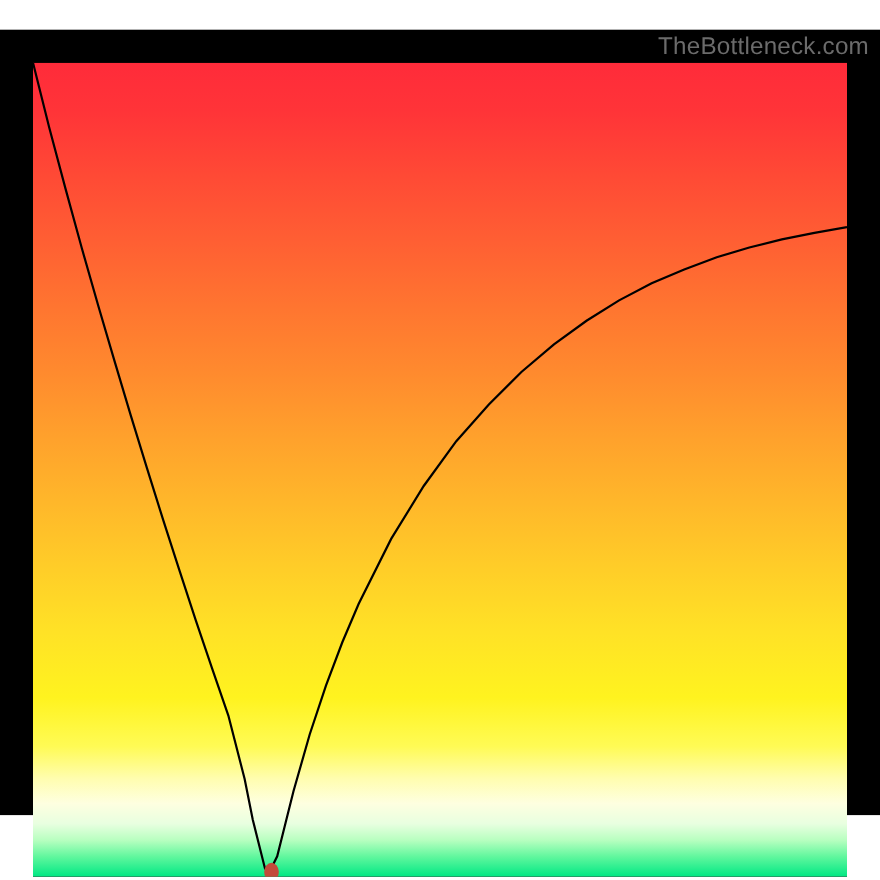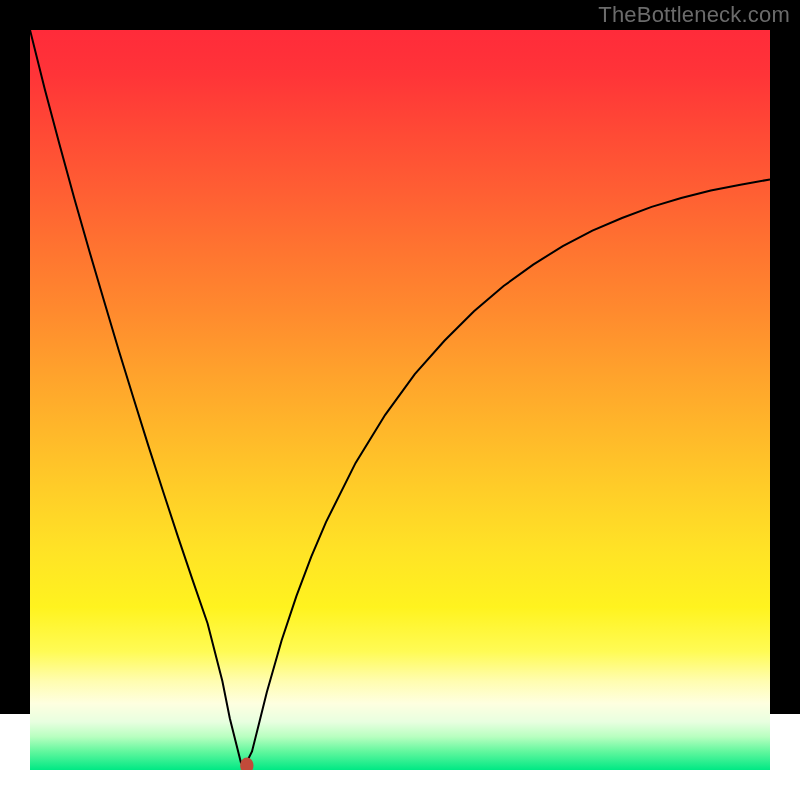--- a/index.html
+++ b/index.html
@@ -9,20 +9,21 @@
     height: 800px;
     background: #ffffff;
     font-family: Arial, Helvetica, sans-serif;
     overflow: hidden;
   }
   .wrap {
     position: relative;
     width: 800px;
     height: 714px;
     background: #000000;
+    margin-top: 27px;
   }
   .watermark {
     position: absolute;
     top: 2px;
     right: 10px;
     color: #6b6b6b;
     font-size: 22px;
     font-weight: 400;
     letter-spacing: 0.2px;
     z-index: 3;

